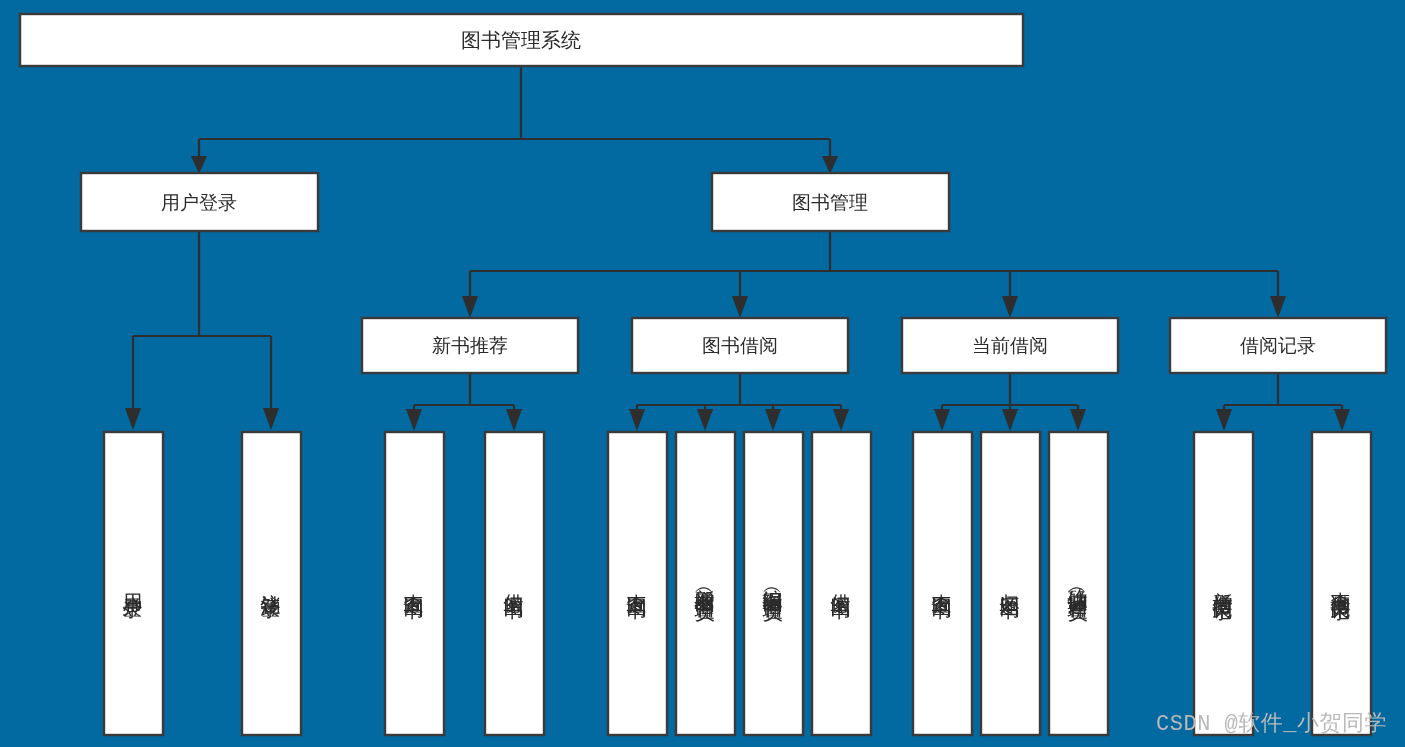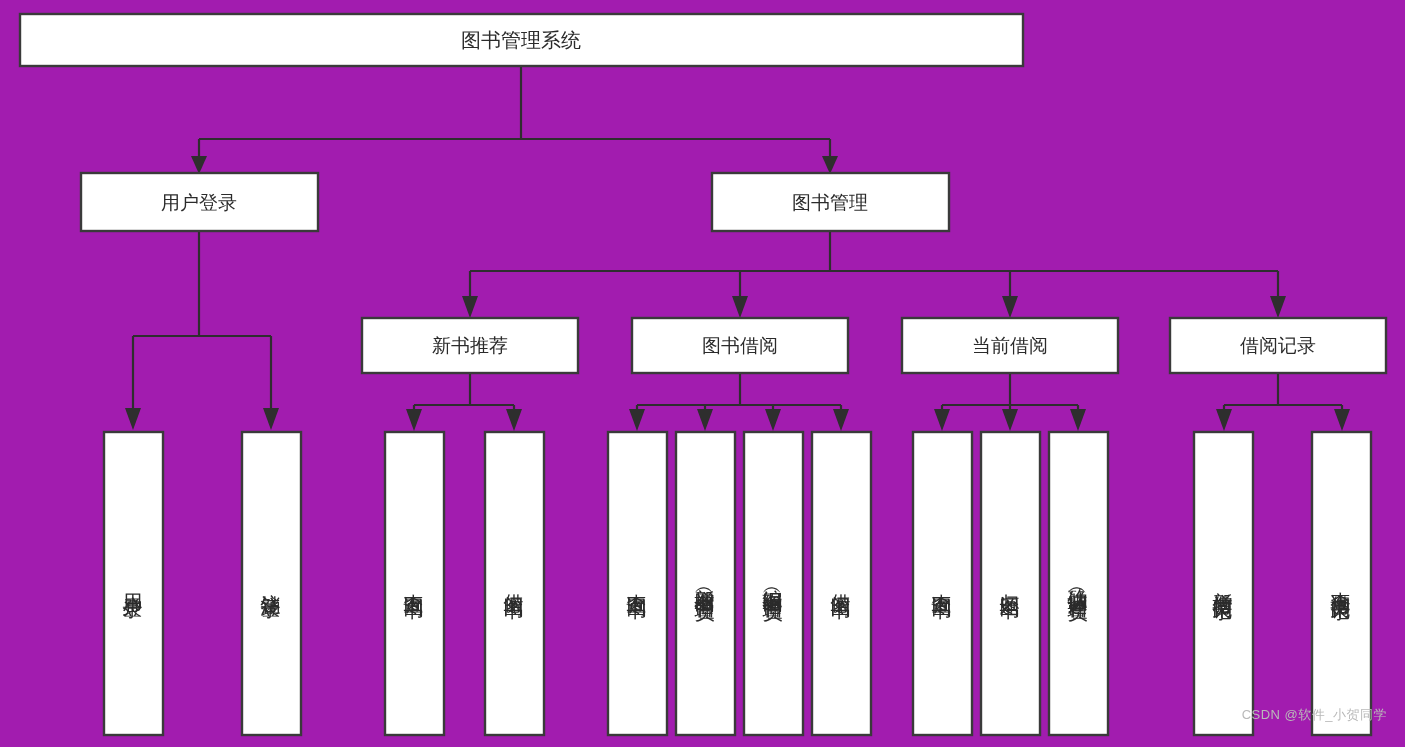--- a/index.html
+++ b/index.html
@@ -11,21 +11,21 @@
   body {
     width: 1405px;
     height: 747px;
     font-family: "DejaVu Sans", "Liberation Sans", sans-serif;
     overflow: hidden;
   }
   #diagram-root {
     position: relative;
     width: 1405px;
     height: 747px;
-    background: #a21caf;
+    background: #0369a1;
   }
   svg.diagram {
     display: block;
     width: 1405px;
     height: 747px;
   }
   .node-rect {
     fill: #ffffff;
     stroke: #3a3a3a;
     stroke-width: 2.4;
@@ -54,23 +54,23 @@
     fill: none;
     stroke-linecap: butt;
   }
   .arrow-head {
     fill: #2e2e2e;
     stroke: none;
   }
   .watermark {
     position: absolute;
     right: 18px;
-    bottom: 23px;
-    font-family: Liberation Sans, sans-serif;
-    font-size: 13px;
+    bottom: 9px;
+    font-family: Liberation Mono, monospace;
+    font-size: 22px;
     color: #b9b9b9;
     letter-spacing: 0.5px;
     white-space: nowrap;
     user-select: none;
   }
 </style>
 </head>
 <body>
 
 <div id="diagram-root">

